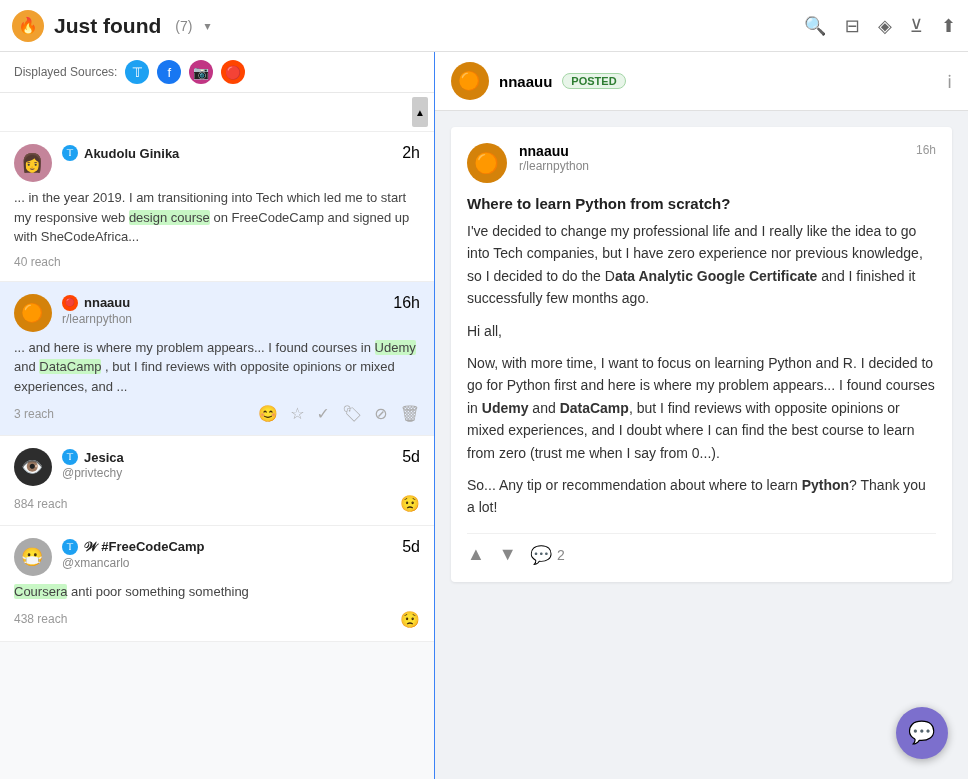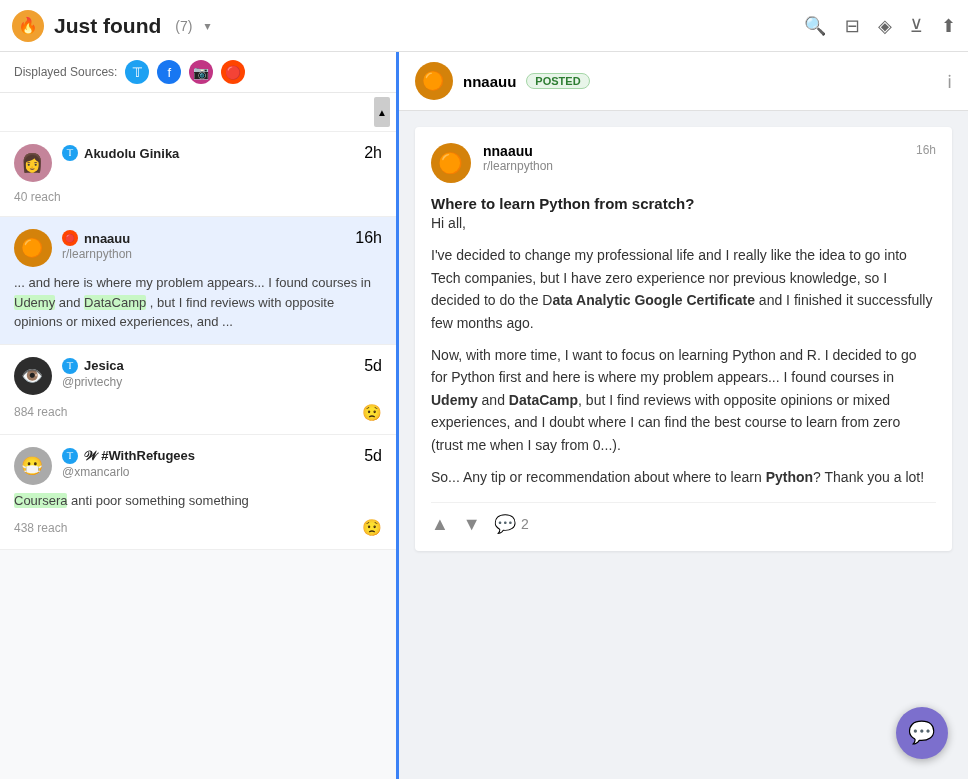--- a/index.html
+++ b/index.html
@@ -11,21 +11,21 @@
     .header-title { font-size: 21px; font-weight: 600; color: #222; }
     .header-count { font-size: 14px; color: #888; margin-left: 4px; }
     .header-chevron { color: #888; font-size: 12px; margin-left: 2px; cursor: pointer; }
     .header-icons { display: flex; gap: 18px; margin-left: auto; align-items: center; }
     .header-icon { color: #666; font-size: 18px; cursor: pointer; }
 
     
     .main { display: flex; flex: 1; overflow: hidden; }
 
     
-    .left-panel { width: 399px; display: flex; flex-direction: column; background: #f8f9fa; border-right: 3px solid #3b82f6; }
+    .left-panel { width: 435px; display: flex; flex-direction: column; background: #f8f9fa; border-right: 1px solid #3b82f6; }
     .sources-bar { background: #fff; padding: 8px 14px; display: flex; align-items: center; gap: 8px; border-bottom: 1px solid #e8e8e8; }
     .sources-label { font-size: 12px; color: #666; }
     .source-icon { width: 24px; height: 24px; border-radius: 50%; display: flex; align-items: center; justify-content: center; font-size: 13px; cursor: pointer; }
     .source-twitter { background: #1da1f2; color: #fff; }
     .source-facebook { background: #1877f2; color: #fff; }
     .source-instagram { background: #c13584; color: #fff; }
     .source-reddit { background: #ff4500; color: #fff; }
 
     .feed-list { flex: 1; overflow-y: auto; position: relative; }
 
@@ -54,21 +54,21 @@
     .right-header { background: #fff; display: flex; align-items: center; padding: 10px 16px; border-bottom: 1px solid #e0e0e0; position: sticky; top: -16px; z-index: 5; margin: -16px -16px 16px -16px; }
     .right-header-avatar { width: 38px; height: 38px; border-radius: 50%; background: #d4820a; display: flex; align-items: center; justify-content: center; font-size: 18px; margin-right: 10px; }
     .right-header-name { font-weight: 600; font-size: 15px; }
     .posted-badge { background: #e8f5e9; color: #2e7d32; font-size: 11px; font-weight: 600; padding: 1px 8px; border-radius: 12px; margin-left: 10px; border: 1px solid #a5d6a7; }
     .info-icon { margin-left: auto; color: #999; font-size: 18px; cursor: pointer; }
 
     .post-card { background: #fff; border-radius: 4px; padding: 16px; box-shadow: 0 1px 3px rgba(0,0,0,0.08); }
     .post-header { display: flex; align-items: flex-start; gap: 12px; margin-bottom: 12px; }
     .post-avatar { width: 40px; height: 40px; border-radius: 50%; background: #d4820a; display: flex; align-items: center; justify-content: center; font-size: 20px; flex-shrink: 0; }
     .post-meta { }
-    .post-title { font-weight: 700; font-size: 15px; color: #222; }
+    .post-title { font-weight: 700; font-size: 15px; margin-bottom: 8px; color: #222; }
     .post-body { font-size: 14px; color: #333; line-height: 1.6; }
     .post-body strong { font-weight: 700; }
     .post-footer { display: flex; align-items: center; gap: 14px; margin-top: 14px; padding-top: 10px; border-top: 1px solid #f0f0f0; }
     .vote-icon { font-size: 18px; color: #888; cursor: pointer; }
     .comment-section { display: flex; align-items: center; gap: 4px; color: #888; font-size: 14px; }
     .comment-icon { font-size: 18px; }
 
     .chat-fab { position: fixed; bottom: 20px; right: 20px; width: 52px; height: 52px; border-radius: 50%; background: #7c6fcd; display: flex; align-items: center; justify-content: center; cursor: pointer; box-shadow: 0 2px 8px rgba(0,0,0,0.3); }
     .chat-fab-icon { color: #fff; font-size: 22px; }
   </style>
@@ -110,40 +110,54 @@
         <div class="feed-item-header">
           <div class="item-avatar" style="background:#c4849a;">👩</div>
           <div class="item-meta">
             <div class="item-name-row">
               <div class="source-badge badge-twitter">𝕋</div>
               <span class="item-name">Akudolu Ginika</span>
               <span class="item-time">2h</span>
             </div>
           </div>
         </div>
+        <div class="item-text">
+          ... in the year 2019. I am transitioning into Tech which led me to start my responsive web <span class="highlight">design course</span> on FreeCodeCamp and signed up with SheCodeAfrica...
+        </div>
         <div class="item-footer">
           <span class="item-reach">40 reach</span>
         </div>
       </div>
 
       <div class="feed-item active">
         <div class="feed-item-header">
           <div class="item-avatar" style="background:#d4820a;">🟠</div>
           <div class="item-meta">
             <div class="item-name-row">
               <div class="source-badge badge-reddit" style="font-size:8px;">🔴</div>
               <span class="item-name">nnaauu</span>
               <span class="item-time">16h</span>
             </div>
             <div class="item-handle">r/learnpython</div>
           </div>
         </div>
         <div class="item-text">
           ... and here is where my problem appears... I found courses in <span class="highlight">Udemy</span> and <span class="highlight">DataCamp</span> , but I find reviews with opposite opinions or mixed experiences, and ...
         </div>
+        <div class="item-footer">
+          <span class="item-reach">3 reach</span>
+          <div class="item-actions">
+            <span class="emoji-action">😊</span>
+            <span class="action-icon">☆</span>
+            <span class="action-icon">✓</span>
+            <span class="action-icon">🏷</span>
+            <span class="action-icon">⊘</span>
+            <span class="action-icon">🗑</span>
+          </div>
+        </div>
       </div>
 
       <div class="feed-item">
         <div class="feed-item-header">
           <div class="item-avatar" style="background:#2d2d2d; color:#fff;">👁️</div>
           <div class="item-meta">
             <div class="item-name-row">
               <div class="source-badge badge-twitter">𝕋</div>
               <span class="item-name">Jesica</span>
               <span class="item-time">5d</span>
@@ -158,21 +172,21 @@
           </div>
         </div>
       </div>
 
       <div class="feed-item">
         <div class="feed-item-header">
           <div class="item-avatar" style="background:#aaa;">😷</div>
           <div class="item-meta">
             <div class="item-name-row">
               <div class="source-badge badge-twitter">𝕋</div>
-              <span class="item-name">𝒲 #WithRefugees</span>
+              <span class="item-name">𝒲 #FreeCodeCamp</span>
               <span class="item-time">5d</span>
             </div>
             <div class="item-handle">@xmancarlo</div>
           </div>
         </div>
         <div class="item-text">
           <span class="highlight">Coursera</span> anti poor something something
         </div>
         <div class="item-footer">
           <span class="item-reach">438 reach</span>
@@ -199,22 +213,22 @@
         <div class="post-meta">
           <div style="font-weight:600; font-size:14px;">nnaauu</div>
           <div style="font-size:12px; color:#888;">r/learnpython</div>
         </div>
         <span style="font-size:12px; color:#999; margin-left:auto;">16h</span>
       </div>
 
       <div class="post-title">Where to learn Python from scratch?</div>
 
       <div class="post-body">
+        <p style="margin-bottom:10px;">I've decided to change my professional life and I really like the idea to go into Tech companies, but I have zero experience nor previous knowledge, so I decided to do the D<strong>ata Analytic Google Certificate</strong> and I finished it successfully few months ago.</p>
         <p style="margin-bottom:10px;">Hi all,</p>
-        <p style="margin-bottom:10px;">I've decided to change my professional life and I really like the idea to go into Tech companies, but I have zero experience nor previous knowledge, so I decided to do the D<strong>ata Analytic Google Certificate</strong> and I finished it successfully few months ago.</p>
         <p style="margin-bottom:10px;">Now, with more time, I want to focus on learning Python and R. I decided to go for Python first and here is where my problem appears... I found courses in <strong>Udemy</strong> and <strong>DataCamp</strong>, but I find reviews with opposite opinions or mixed experiences, and I doubt where I can find the best course to learn from zero (trust me when I say from 0...).</p>
         <p>So... Any tip or recommendation about where to learn <strong>Python</strong>? Thank you a lot!</p>
       </div>
 
       <div class="post-footer">
         <span class="vote-icon">▲</span>
         <span class="vote-icon">▼</span>
         <div class="comment-section">
           <span class="comment-icon">💬</span>
           <span>2</span>

